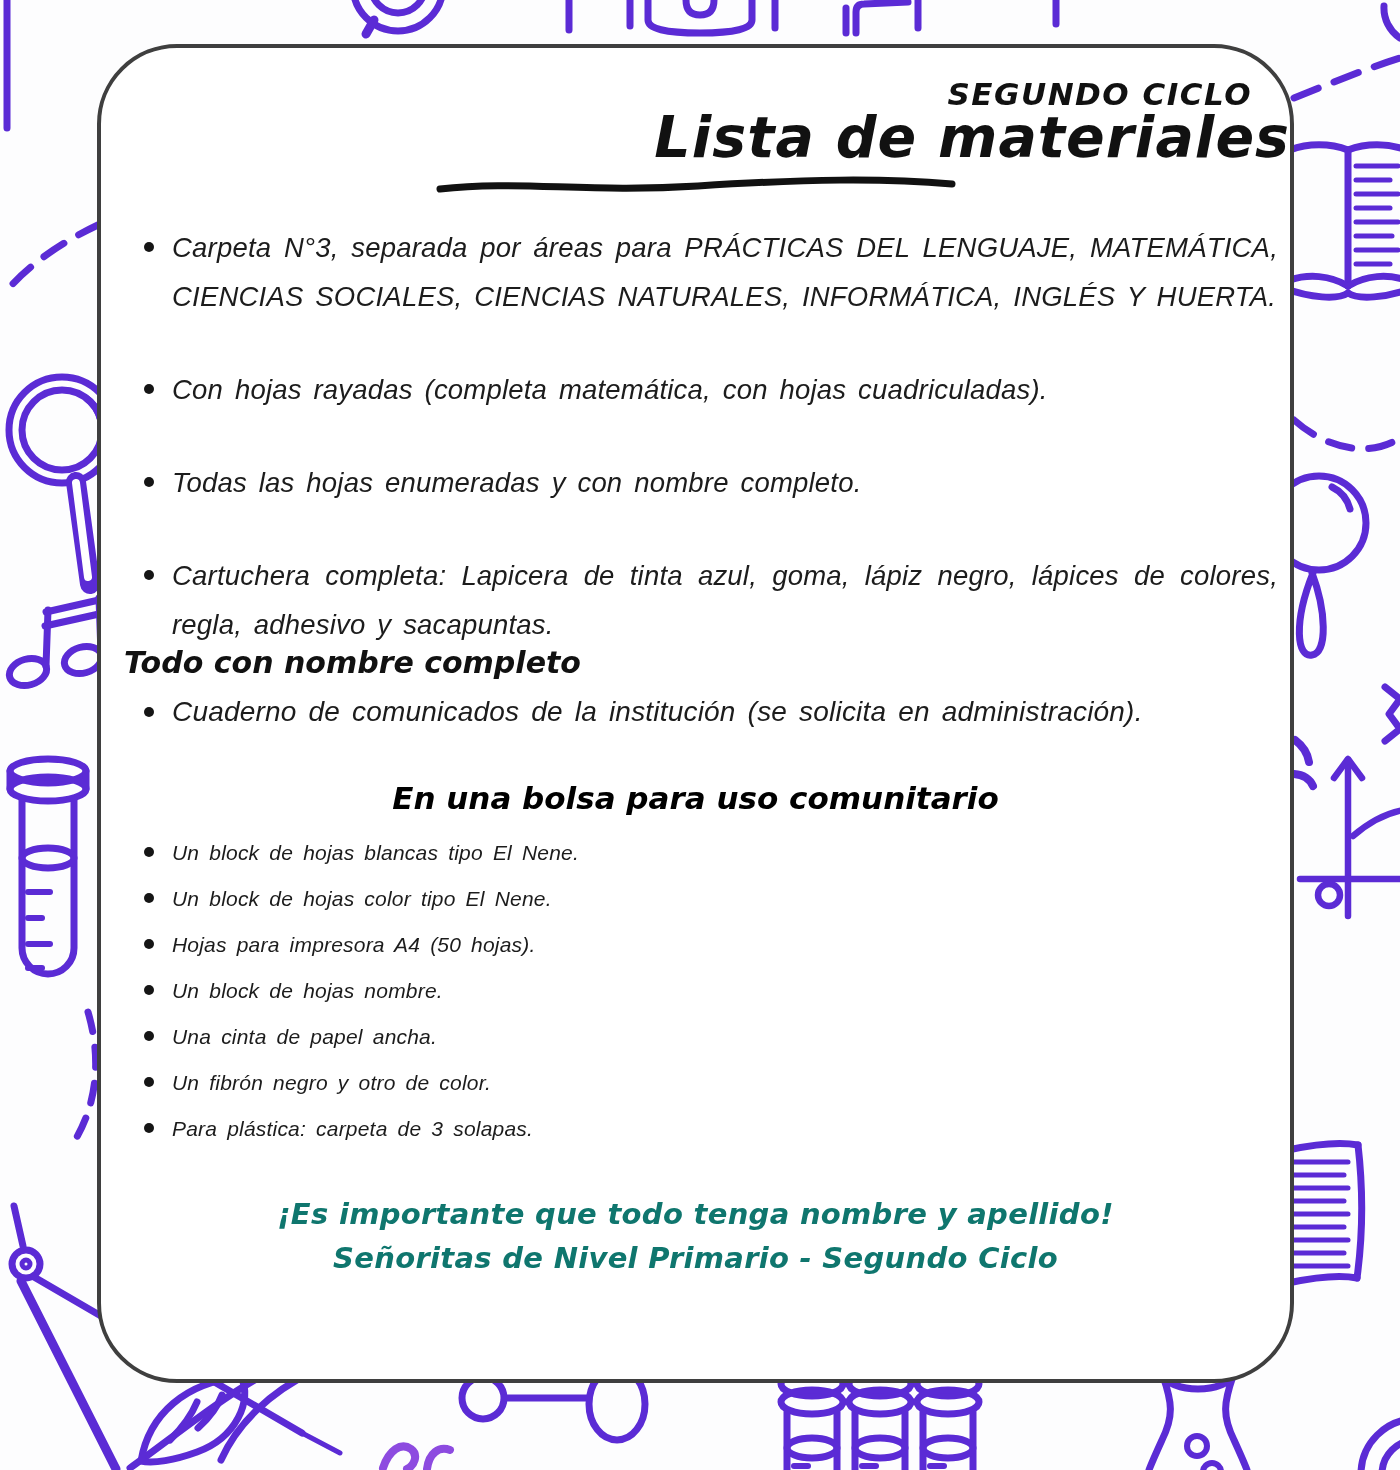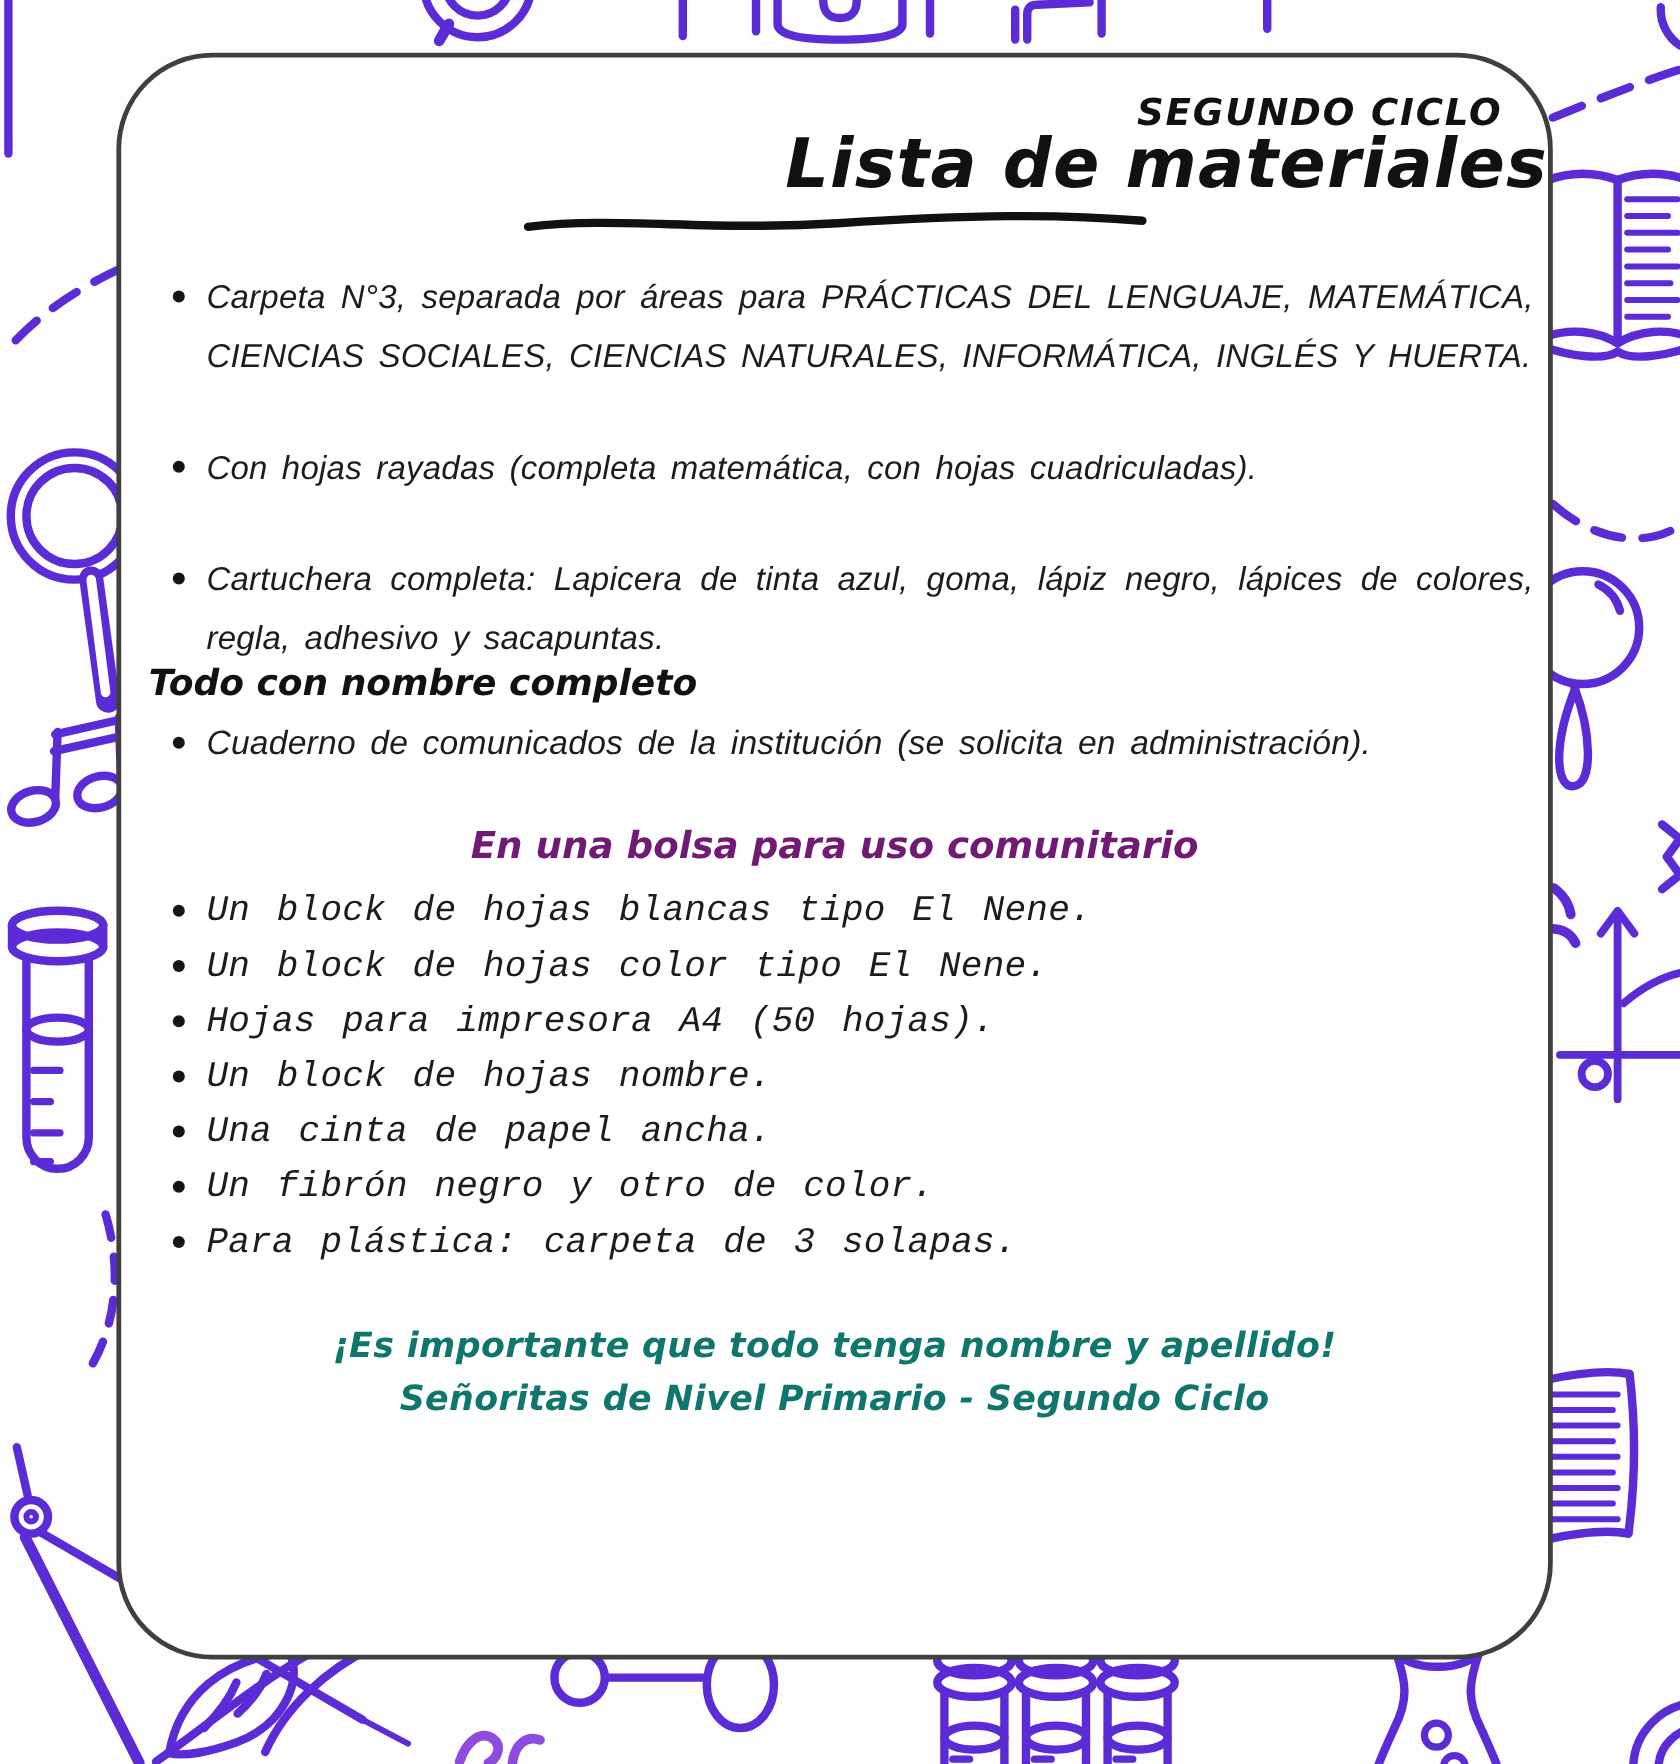--- a/index.html
+++ b/index.html
@@ -37,24 +37,24 @@
   ul.main .txt{font-size:27.5px;line-height:49px;}
   ul.main li + li{margin-top:44px;}
   .note-heading{
     margin-top:-4px;padding-left:23px;
     font:italic 700 30px "DejaVu Sans", sans-serif;color:#111;
   }
   ul.note{margin-top:8px;}
   ul.note .txt{font-size:28px;line-height:48px;}
   .communal-heading{
     margin-top:44px;text-align:center;
-    font:italic 700 31px "DejaVu Sans", sans-serif;color:#701a75;
+    font:italic 700 31px "DejaVu Sans", sans-serif;color:#000000;
   }
   ul.communal{margin-top:14px;}
-  ul.communal .txt{font-size:30px;line-height:46px;font-family:Liberation Mono, monospace;}
+  ul.communal .txt{font-size:21px;line-height:46px;}
   ul.communal .dot{margin-top:17px;}
   .footer{
     margin-top:40px;text-align:center;
     font:italic 700 29px "DejaVu Sans", sans-serif;
     line-height:44px;color:#0f766e;letter-spacing:0.3px;
   }
 </style>
 </head>
 <body>
 
@@ -272,20 +272,24 @@
       <li>
       <span class="dot"></span>
       <span class="txt">Carpeta N°3, separada por áreas para PRÁCTICAS DEL LENGUAJE, MATEMÁTICA, CIENCIAS SOCIALES, CIENCIAS NATURALES, INFORMÁTICA, INGLÉS Y HUERTA.</span>
     </li>
       <li>
       <span class="dot"></span>
       <span class="txt">Con hojas rayadas (completa matemática, con hojas cuadriculadas).</span>
     </li>
       <li>
       <span class="dot"></span>
+      <span class="txt">Todas las hojas enumeradas y con nombre completo.</span>
+    </li>
+      <li>
+      <span class="dot"></span>
       <span class="txt">Cartuchera completa: Lapicera de tinta azul, goma, lápiz negro, lápices de colores, regla, adhesivo y sacapuntas.</span>
     </li>
     </ul>
 
   <div class="note-heading">Todo con nombre completo</div>
 
   <ul class="list note">
       <li>
       <span class="dot"></span>
       <span class="txt">Cuaderno de comunicados de la institución (se solicita en administración).</span>

